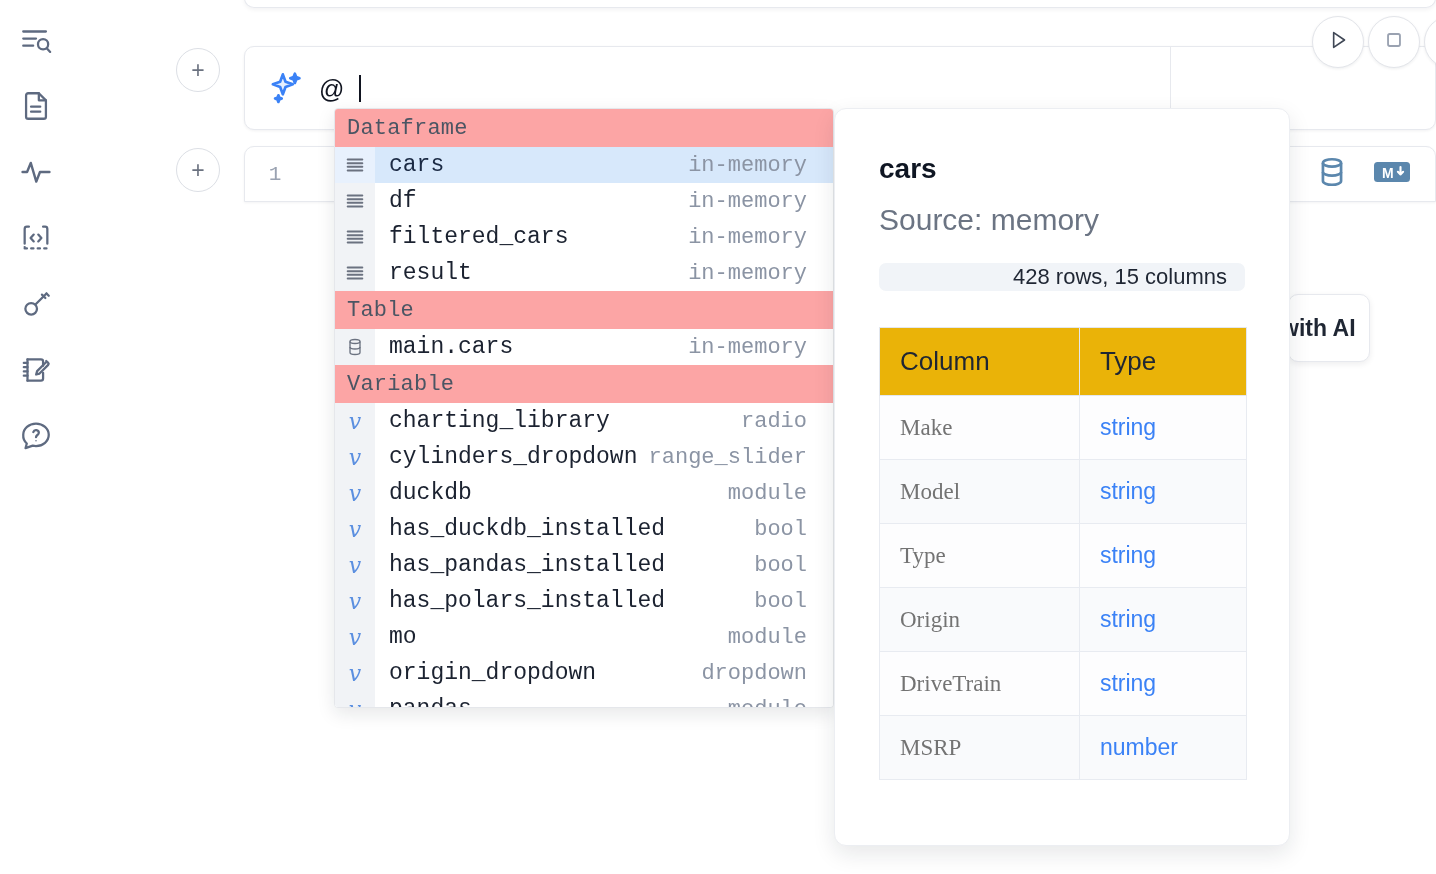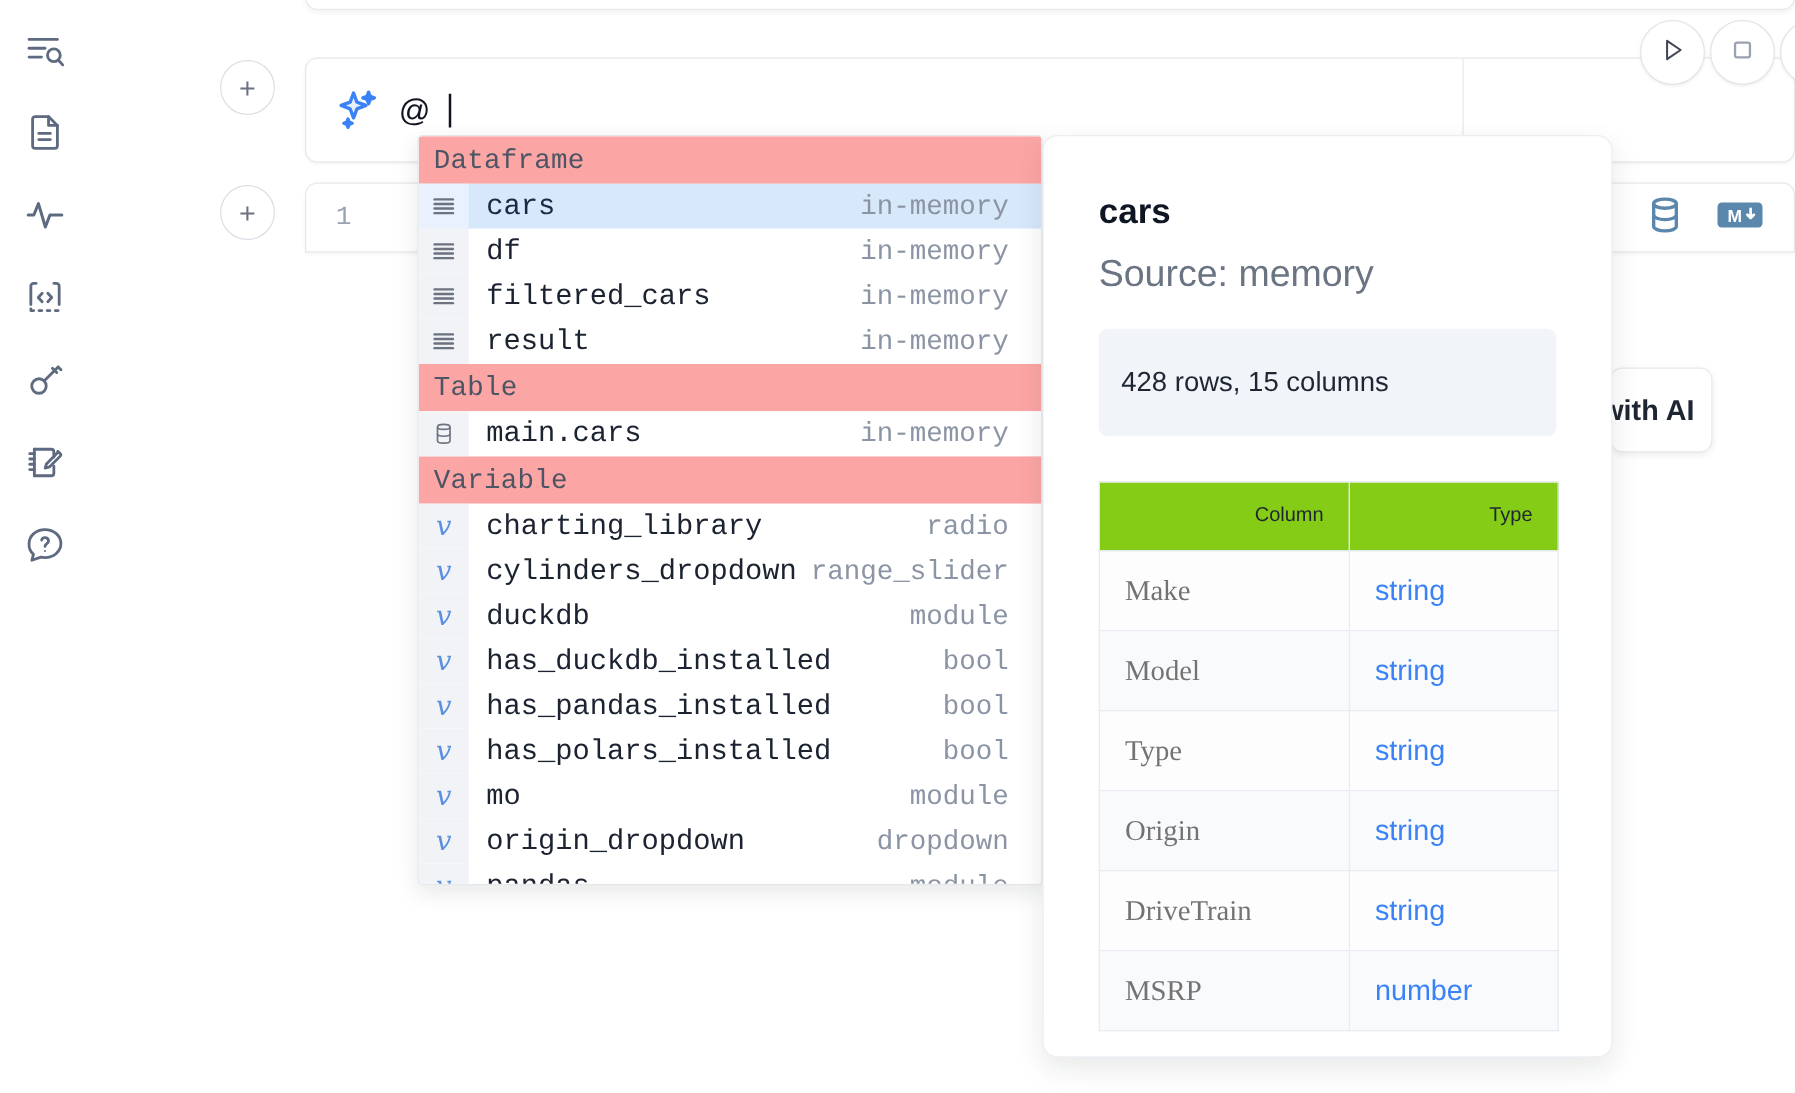--- a/index.html
+++ b/index.html
@@ -159,27 +159,27 @@
     position: absolute; left: 834px; top: 108px; width: 456px; height: 738px;
     background: #ffffff; border: 1px solid #eceef2; border-radius: 12px;
     box-shadow: 0 8px 22px rgba(20,25,40,.10);
     overflow: hidden; padding: 44px 44px 0 44px;
   }
   .doc-title {
     font-size: 28px; font-weight: 700; color: #0f1623; margin-bottom: 18px;
   }
   .doc-source { font-size: 30px; color: #6b7483; margin-bottom: 26px; }
   .doc-stats {
-    background: #f1f4f8; border-radius: 7px; padding: 30px 18px;
-    font-size: 22px; color: #1f2633; margin-bottom: 36px;
+    background: #f1f4f8; border-radius: 7px; padding: 1px 18px;
+    font-size: 22px; color: #1f2633; margin-bottom: 36px; text-align: right;
   }
   .doc-table { width: 368px; border-collapse: collapse; }
   .doc-table th {
-    text-align: right; background: #84cc16; border: 1px solid #e3e7ee;
-    padding: 18px 20px; font-size: 16px; font-weight: 400; color: #1f2633;
+    text-align: left; background: #eab308; border: 1px solid #e3e7ee;
+    padding: 18px 20px; font-size: 26px; font-weight: 400; color: #1f2633;
   }
   .doc-table td {
     border: 1px solid #e8ebf1; padding: 18px 20px; font-size: 23px;
   }
   .doc-table td.col {
     font-family: Liberation Serif, serif; color: #737373; background: #fdfdfe;
   }
   .doc-table td.typ { color: #3b82f6; background: #fdfdfe; }
   .doc-table tr:nth-child(even) td { background: #f9fafc; }
 </style>

